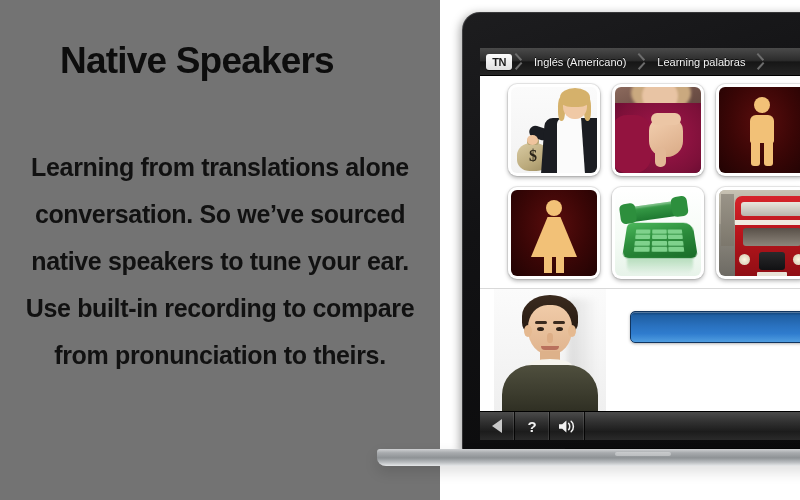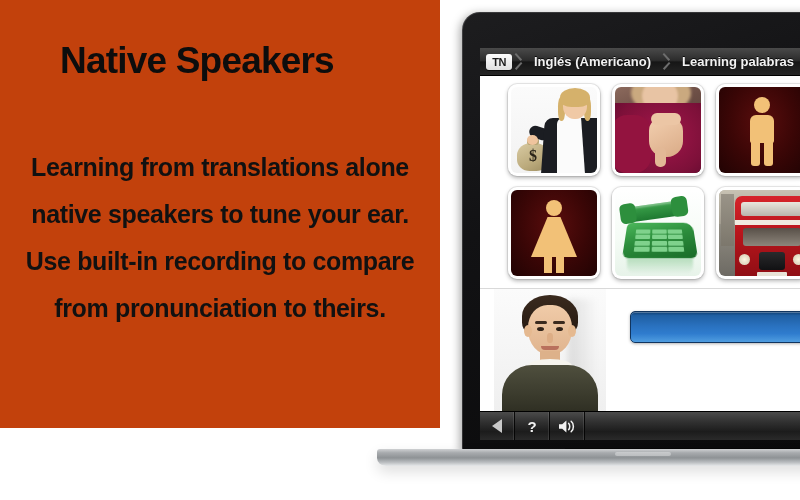--- a/index.html
+++ b/index.html
@@ -14,22 +14,22 @@
     overflow: hidden;
     position: relative;
   }
 
   
   .left-panel {
     position: absolute;
     left: 0;
     top: 0;
     width: 440px;
-    height: 428px;
-    background: #c2410c;
+    height: 500px;
+    background: #737373;
   }
   .headline {
     position: absolute;
     left: 60px;
     top: 40px;
     font-size: 37px;
     font-weight: bold;
     color: #0d0d0d;
     letter-spacing: -0.8px;
     font-family: "Liberation Sans", sans-serif;
@@ -141,22 +141,22 @@
     font-weight: bold;
     display: flex;
     align-items: center;
     justify-content: center;
     letter-spacing: -0.5px;
     box-shadow: 0 1px 0 rgba(0,0,0,0.6);
     flex: none;
   }
   .crumb {
     color: #f2f2f2;
-    font-size: 13px;
-    font-weight: bold;
+    font-size: 11px;
+    font-weight: normal;
     white-space: nowrap;
     padding: 0 9px;
     text-shadow: 0 -1px 0 rgba(0,0,0,0.8);
     flex: none;
   }
   .crumb-sep {
     width: 13px;
     height: 27px;
     flex: none;
     position: relative;
@@ -418,20 +418,21 @@
   }
   .icon-sound { display: block; }
 </style>
 </head>
 <body>
 
 <div class="left-panel">
   <div class="headline">Native Speakers</div>
   <div class="body-copy">
     <span class="line">Learning from translations alone</span>
+    <span class="line">conversation. So we’ve sourced</span>
     <span class="line">native speakers to tune your ear.</span>
     <span class="line">Use built-in recording to compare</span>
     <span class="line">from pronunciation to theirs.</span>
   </div>
 </div>
 
 <div class="laptop">
   <div class="laptop-lid"></div>
   <div class="laptop-bezel-hl"></div>
 

